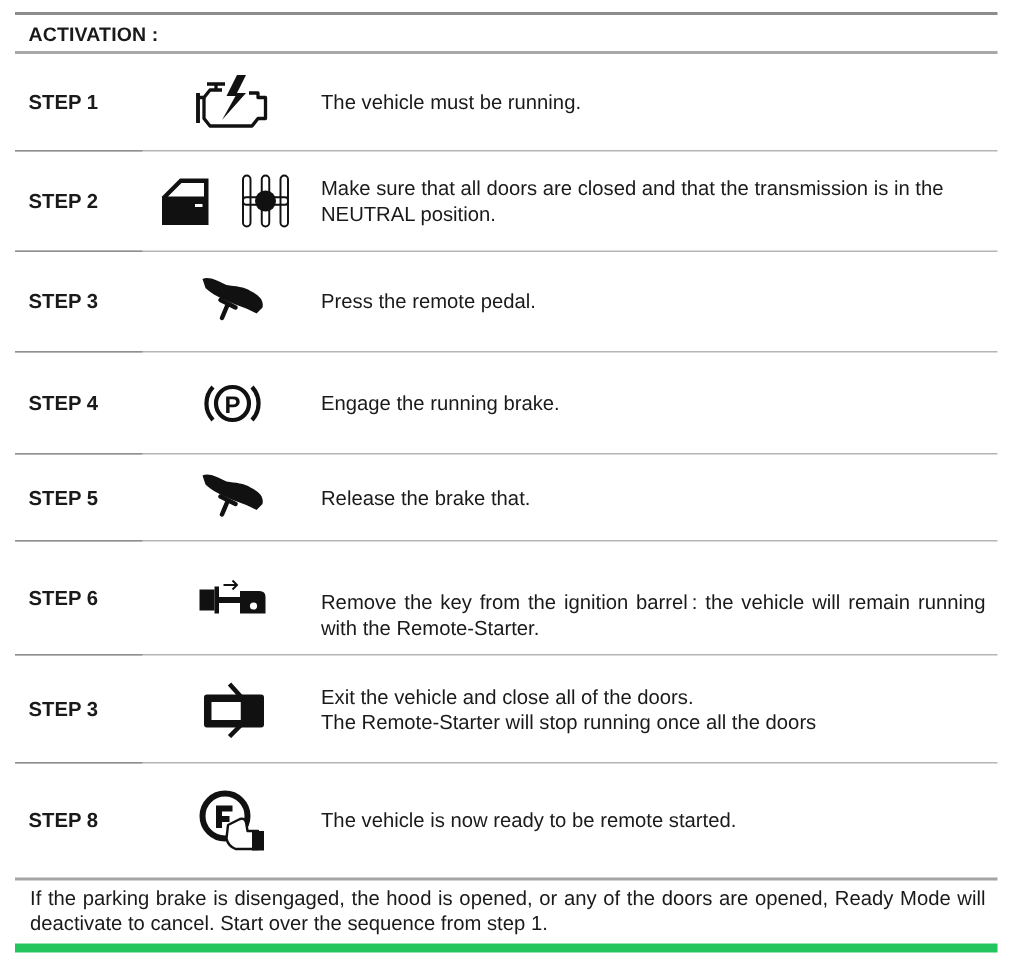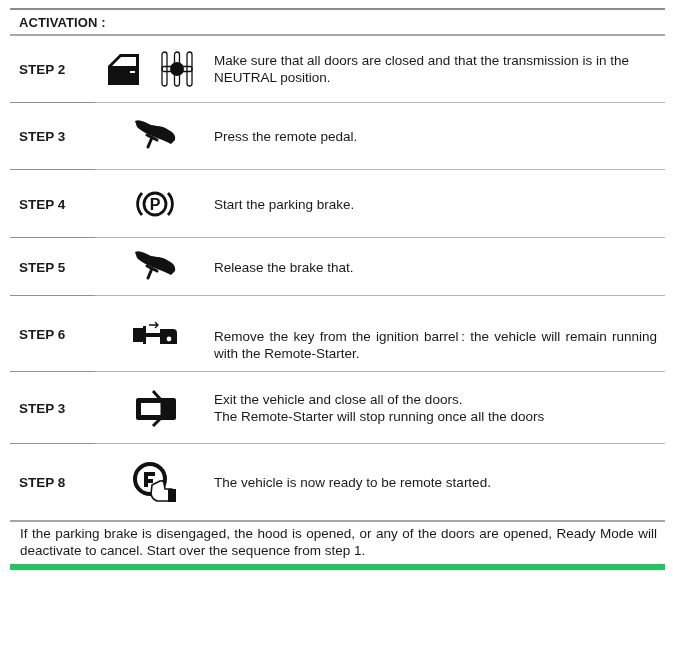--- a/index.html
+++ b/index.html
@@ -25,20 +25,35 @@
 </head>
 <body>
 
 <div class="sheet">
   <div class="topline"></div>
   <div class="header">
     <span>ACTIVATION :</span>
   </div>
   <div class="hline"></div>
 
+  <div class="row" style="height:64px">
+    <div class="dark"></div>
+    <div class="step">STEP 1</div>
+    <div class="icon">
+      <svg width="62" height="40" viewBox="0 0 62 40">
+        <g fill="none" stroke="#111" stroke-width="2.2" stroke-linejoin="round">
+          <path d="M8 17 H12 L16 12 H24 M20 12 V8 M14 8 H26"></path>
+          <path d="M12 17 V31 L16 36 H44 L48 31 H53 V17 H48 V14 H42"></path>
+          <path d="M8 14 V34" stroke-width="2.6"></path>
+        </g>
+        <path d="M34 2 L27 16 H33 L24 32 L40 14 H34 L40 2 Z" fill="#111"></path>
+      </svg>
+    </div>
+    <div class="desc">The vehicle must be running.</div>
+  </div>
 
   <div class="row" style="height:66px">
     <div class="dark"></div>
     <div class="step">STEP 2</div>
     <div class="icon" style="left:92px;width:95px">
       <svg width="34" height="34" viewBox="0 0 34 34" style="margin-right:20px">
         <path d="M2 14 L14 2 H33 V33 H2 Z" fill="#111"></path>
         <path d="M6 14 L15 5 H30 V14 Z" fill="#fff"></path>
         <rect x="24" y="19" width="5" height="2" fill="#fff"></rect>
       </svg>
@@ -73,21 +88,21 @@
     <div class="icon">
       <svg width="42" height="34" viewBox="0 0 42 34">
         <g fill="none" stroke="#111" stroke-width="2.8">
           <circle cx="21" cy="17" r="11"></circle>
           <path d="M8 6 A16 16 0 0 0 8 28"></path>
           <path d="M34 6 A16 16 0 0 1 34 28"></path>
         </g>
         <text x="21" y="23" text-anchor="middle" font-family="Liberation Sans, sans-serif" font-weight="bold" font-size="16" fill="#111">P</text>
       </svg>
     </div>
-    <div class="desc">Start the parking brake.</div>
+    <div class="desc">Engage the running brake.</div>
   </div>
 
   <div class="row" style="height:57px">
     <div class="dark"></div>
     <div class="step">STEP 5</div>
     <div class="icon">
       <svg width="44" height="36" viewBox="0 0 44 36">
         <path d="M2 3 C6 1 12 4 18 7 C24 8 30 8 34 11 C40 14 43 17 42 22 L38 26 C34 24 30 22 24 20 C16 17 8 13 4 9 Z" fill="#111"></path>
         <path d="M14 17 L24 22 M19 19.5 L15 29" stroke="#111" stroke-width="3" stroke-linecap="round"></path>
       </svg>

